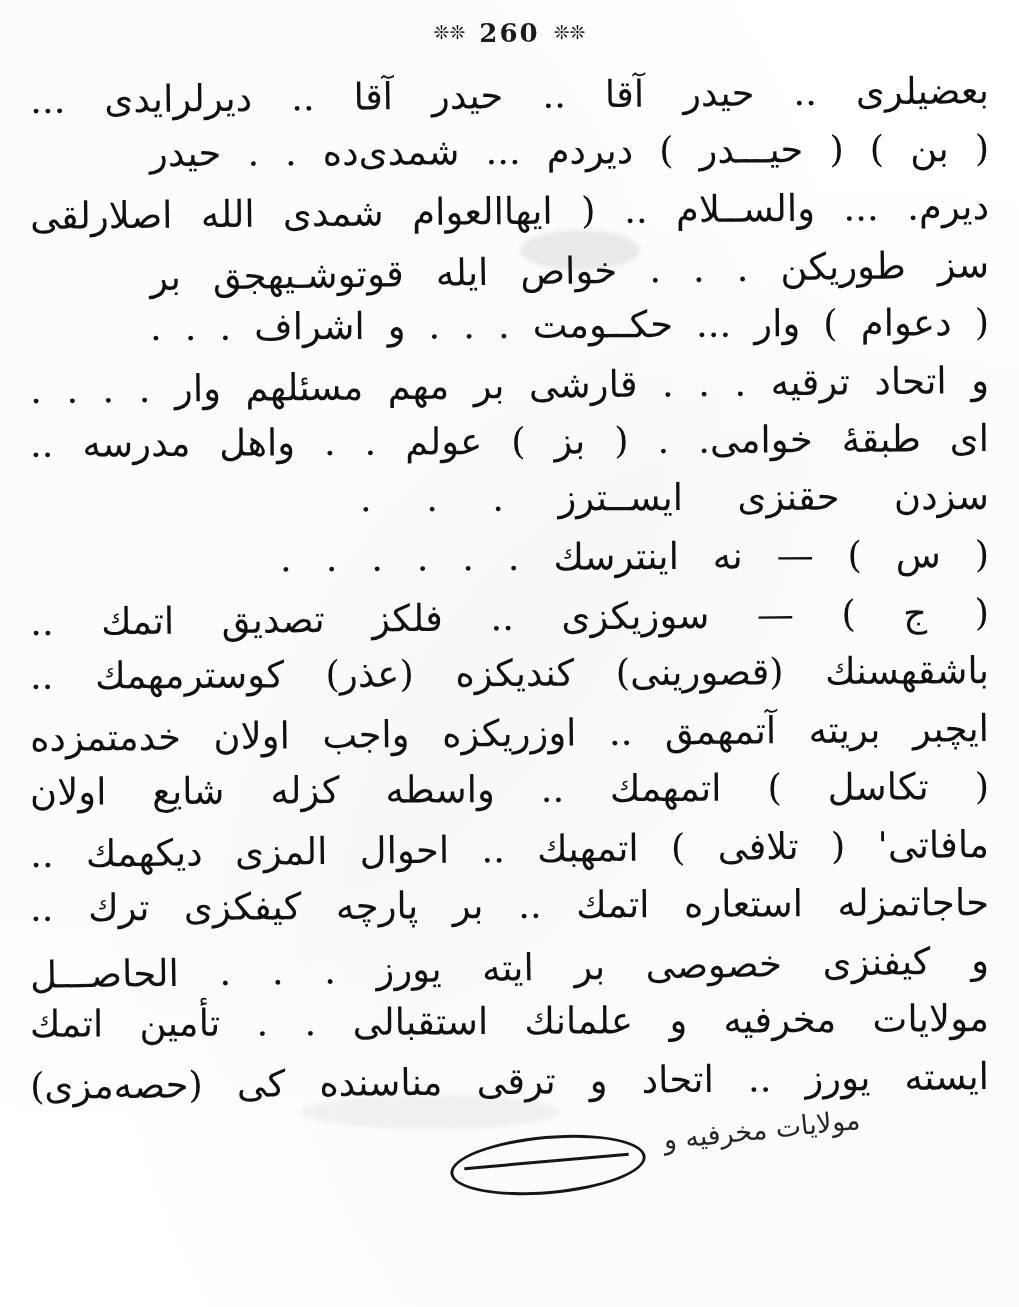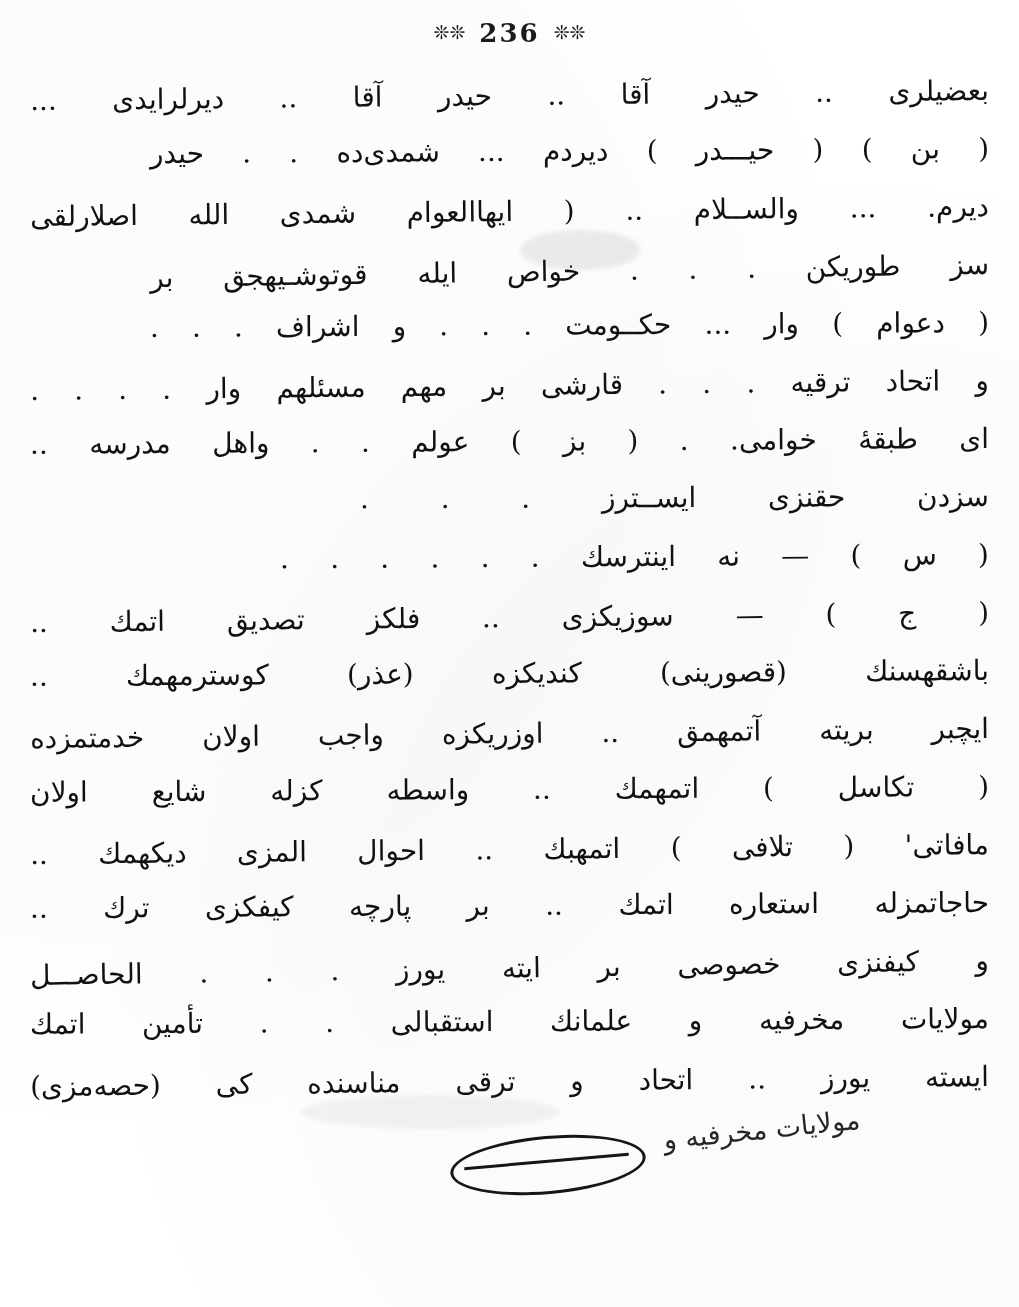--- a/index.html
+++ b/index.html
@@ -51,21 +51,21 @@
   }
   .body-text {
     position: absolute;
     top: 62px;
     left: 30px;
     right: 30px;
     direction: rtl;
     text-align: justify;
     text-align-last: justify;
     font-family: "DejaVu Serif", serif;
-    font-size: 28px;
+    font-size: 37px;
     line-height: 58px;
     color: #111111;
     word-spacing: 2px;
   }
   .ln {
     display: block;
     white-space: nowrap;
     direction: rtl;
     unicode-bidi: isolate;
     transform-origin: right center;
@@ -132,21 +132,21 @@
 </head>
 <body>
 
 <div class="page">
   <div class="scan"></div>
 
   <div class="smudge s1"></div>
   <div class="smudge s2"></div>
 
   <div class="header">
-    <span class="orn">❊❊</span><span class="folio">236</span><span class="orn">❊❊</span>
+    <span class="orn">❊❊</span><span class="folio">260</span><span class="orn">❊❊</span>
   </div>
 
   <div class="body-text">
     <span class="ln skew-a">بعضیلری .. حیدر آقا .. حیدر آقا .. دیرلرایدی ...</span>
     <span class="ln skew-b indent-1">( بن ) ( حیـــدر ) دیردم ... شمدی‌ده . . حیدر</span>
     <span class="ln skew-a">دیرم. ... والســلام .. ( ایهاالعوام شمدی الله اصلارلقی</span>
     <span class="ln skew-c indent-1">سز طوریكن . . . خواص ایله قوتوشـیهجق بر</span>
     <span class="ln skew-b indent-1">( دعوام ) وار ... حكــومت . . . و اشراف . . .</span>
     <span class="ln skew-a">و اتحاد ترقیه . . . قارشی بر مهم مسئلهم وار . . . .</span>
     <span class="ln skew-b">ای طبقهٔ خوامی. . ( بز ) عولم . . واهل مدرسه ..</span>

